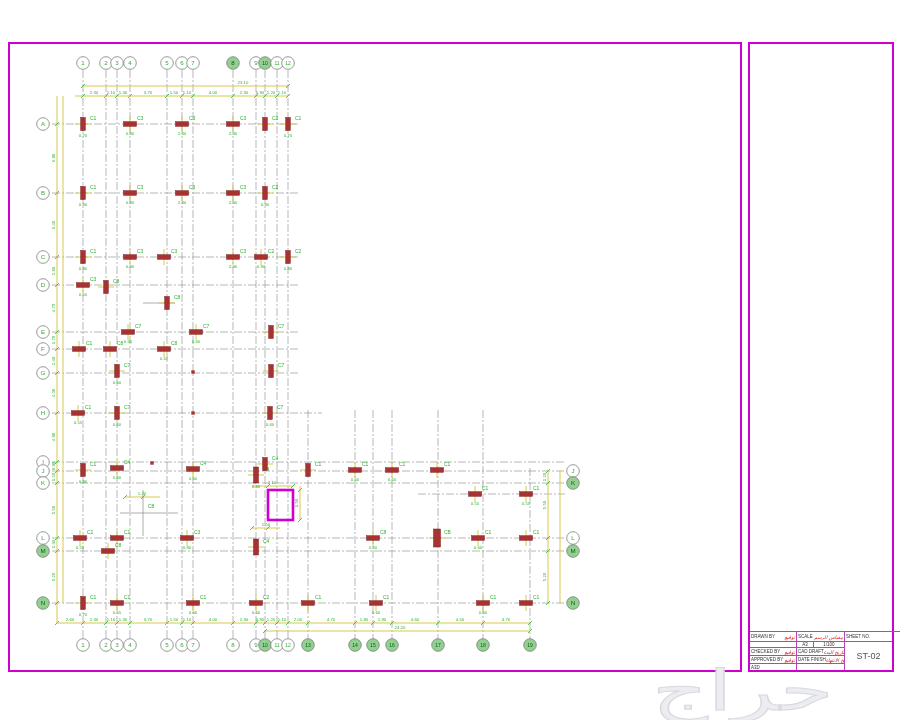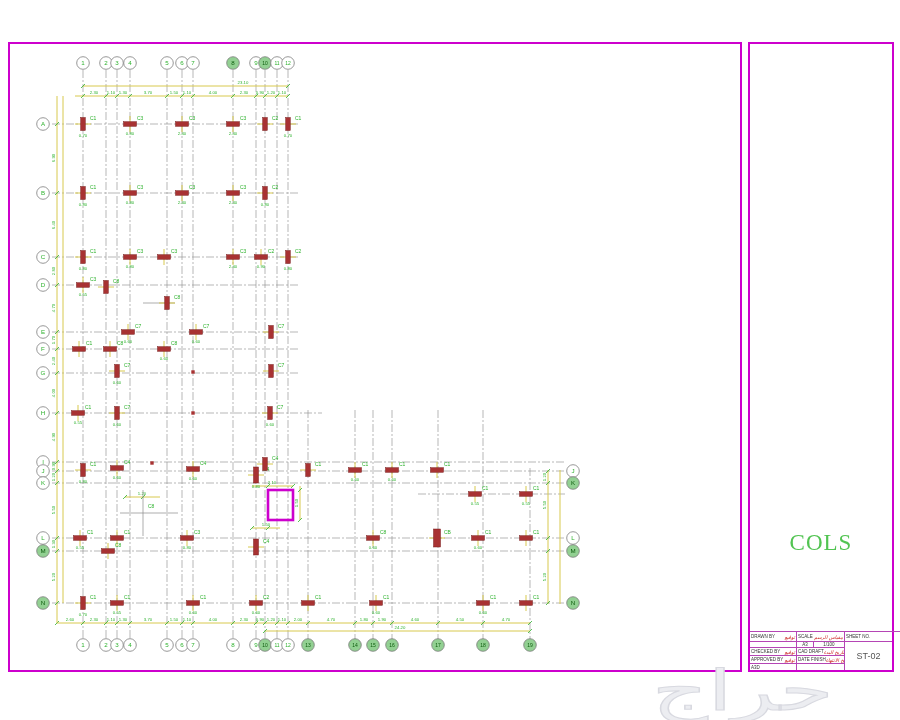--- a/index.html
+++ b/index.html
@@ -24,21 +24,20 @@
   #plan-svg text{font-family:"Liberation Sans",sans-serif;}
 </style>
 </head>
 <body>
 
 <div class="page">
 
   <div class="main-frame"></div>
 
   <div class="side-panel">
-    <div class="panel-title">COLS</div>
 
     <div class="title-block">
 
       <div class="tb-cell" style="left:0;top:0;width:47px;height:10px">
         <span class="tb-label">DRAWN BY</span>
         <span class="tb-sig">توقيع</span>
       </div>
       <div class="tb-cell" style="left:47px;top:0;width:48px;height:10px">
         <span class="tb-label">SCALE</span>
         <span class="tb-sig">مقياس الرسم</span>

